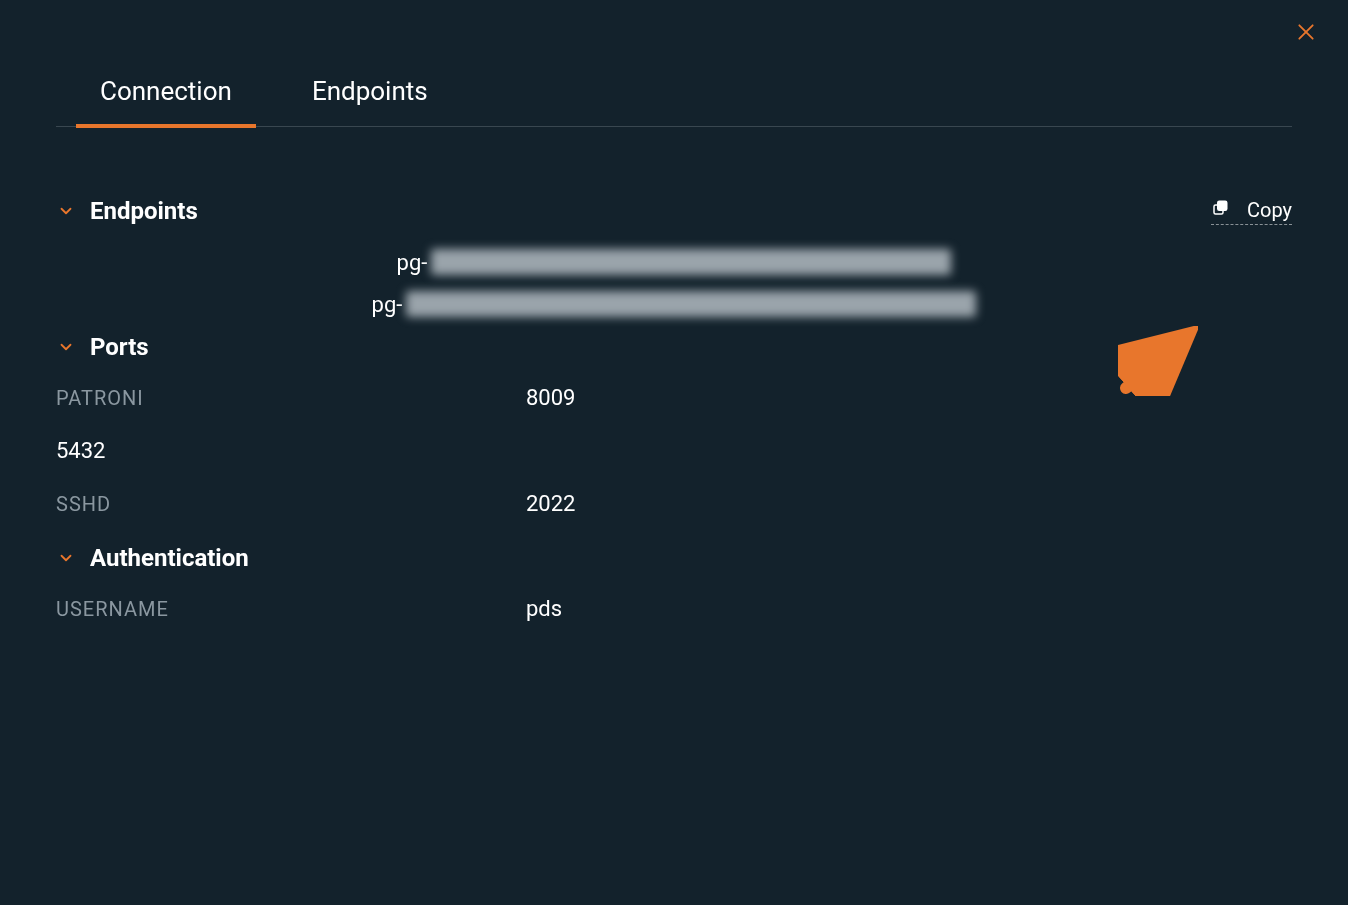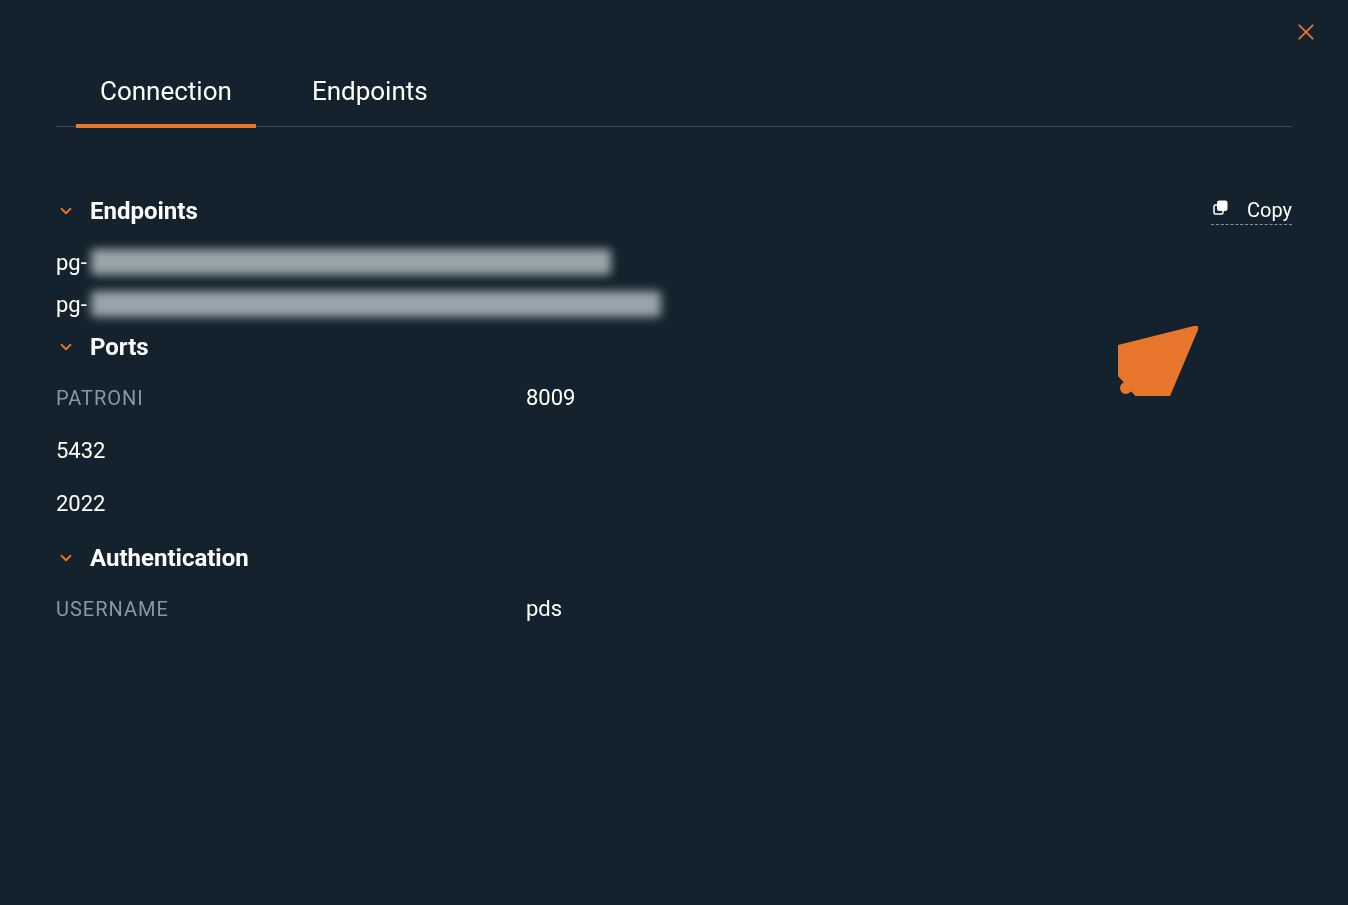--- a/index.html
+++ b/index.html
@@ -99,20 +99,21 @@
     cursor: pointer;
   }
   .copy-link svg { width: 18px; height: 18px; }
   .endpoint-row {
     display: flex;
     align-items: center;
     gap: 4px;
     font-size: 22px;
     color: #ffffff;
     margin-bottom: 16px;
+    justify-content: center;
   }
   .blur-block {
     display: inline-block;
     height: 26px;
     background: #9aa4ab;
     filter: blur(5px);
     border-radius: 3px;
   }
   .blur-a { width: 520px; }
   .blur-b { width: 570px; }
@@ -205,20 +206,21 @@
       </div>
       <div class="kv-block">
         <div class="kv-row">
           <span class="kv-key">PATRONI</span>
           <span class="kv-val">8009</span>
         </div>
         <div class="kv-row">
           <span class="kv-val">5432</span>
         </div>
         <div class="kv-row">
+          <span class="kv-key">SSHD</span>
           <span class="kv-val">2022</span>
         </div>
       </div>
     </div>
 
     <div class="auth-section">
       <div class="section-header">
         <div class="section-left">
           <span class="chevron">
             <svg viewBox="0 0 24 24" fill="none" stroke="currentColor" stroke-width="2.4" stroke-linecap="round" stroke-linejoin="round">

